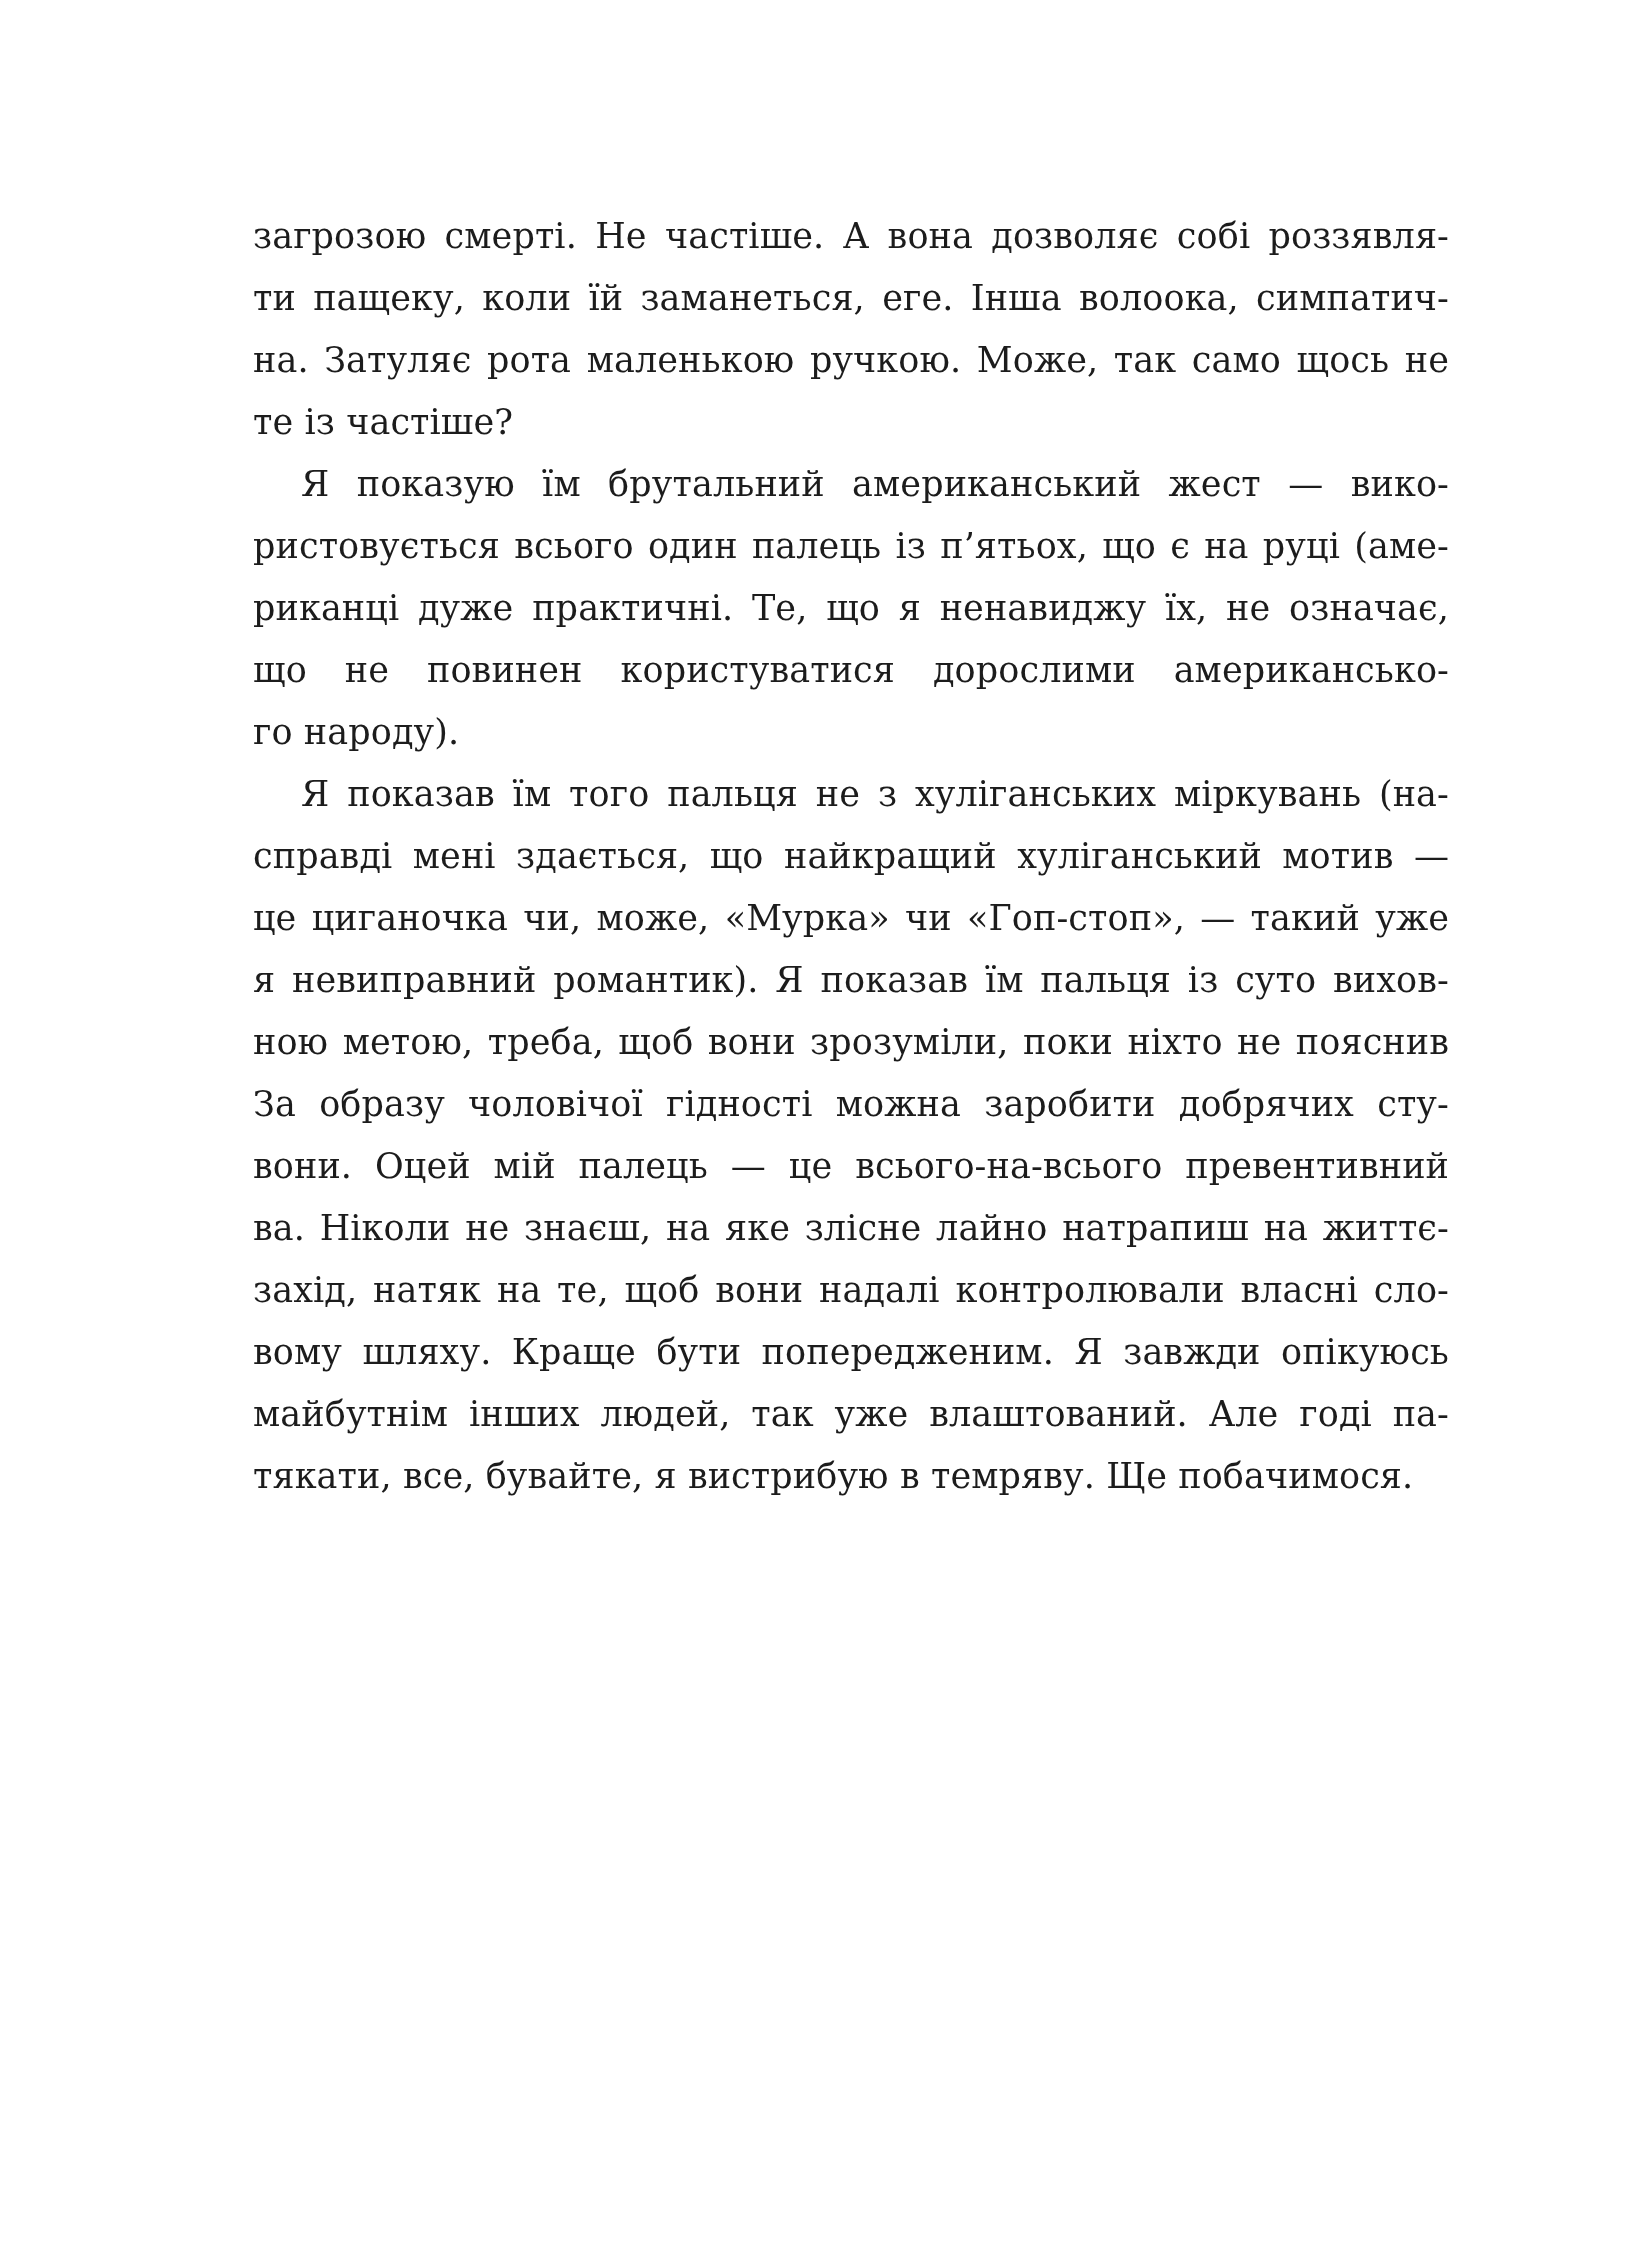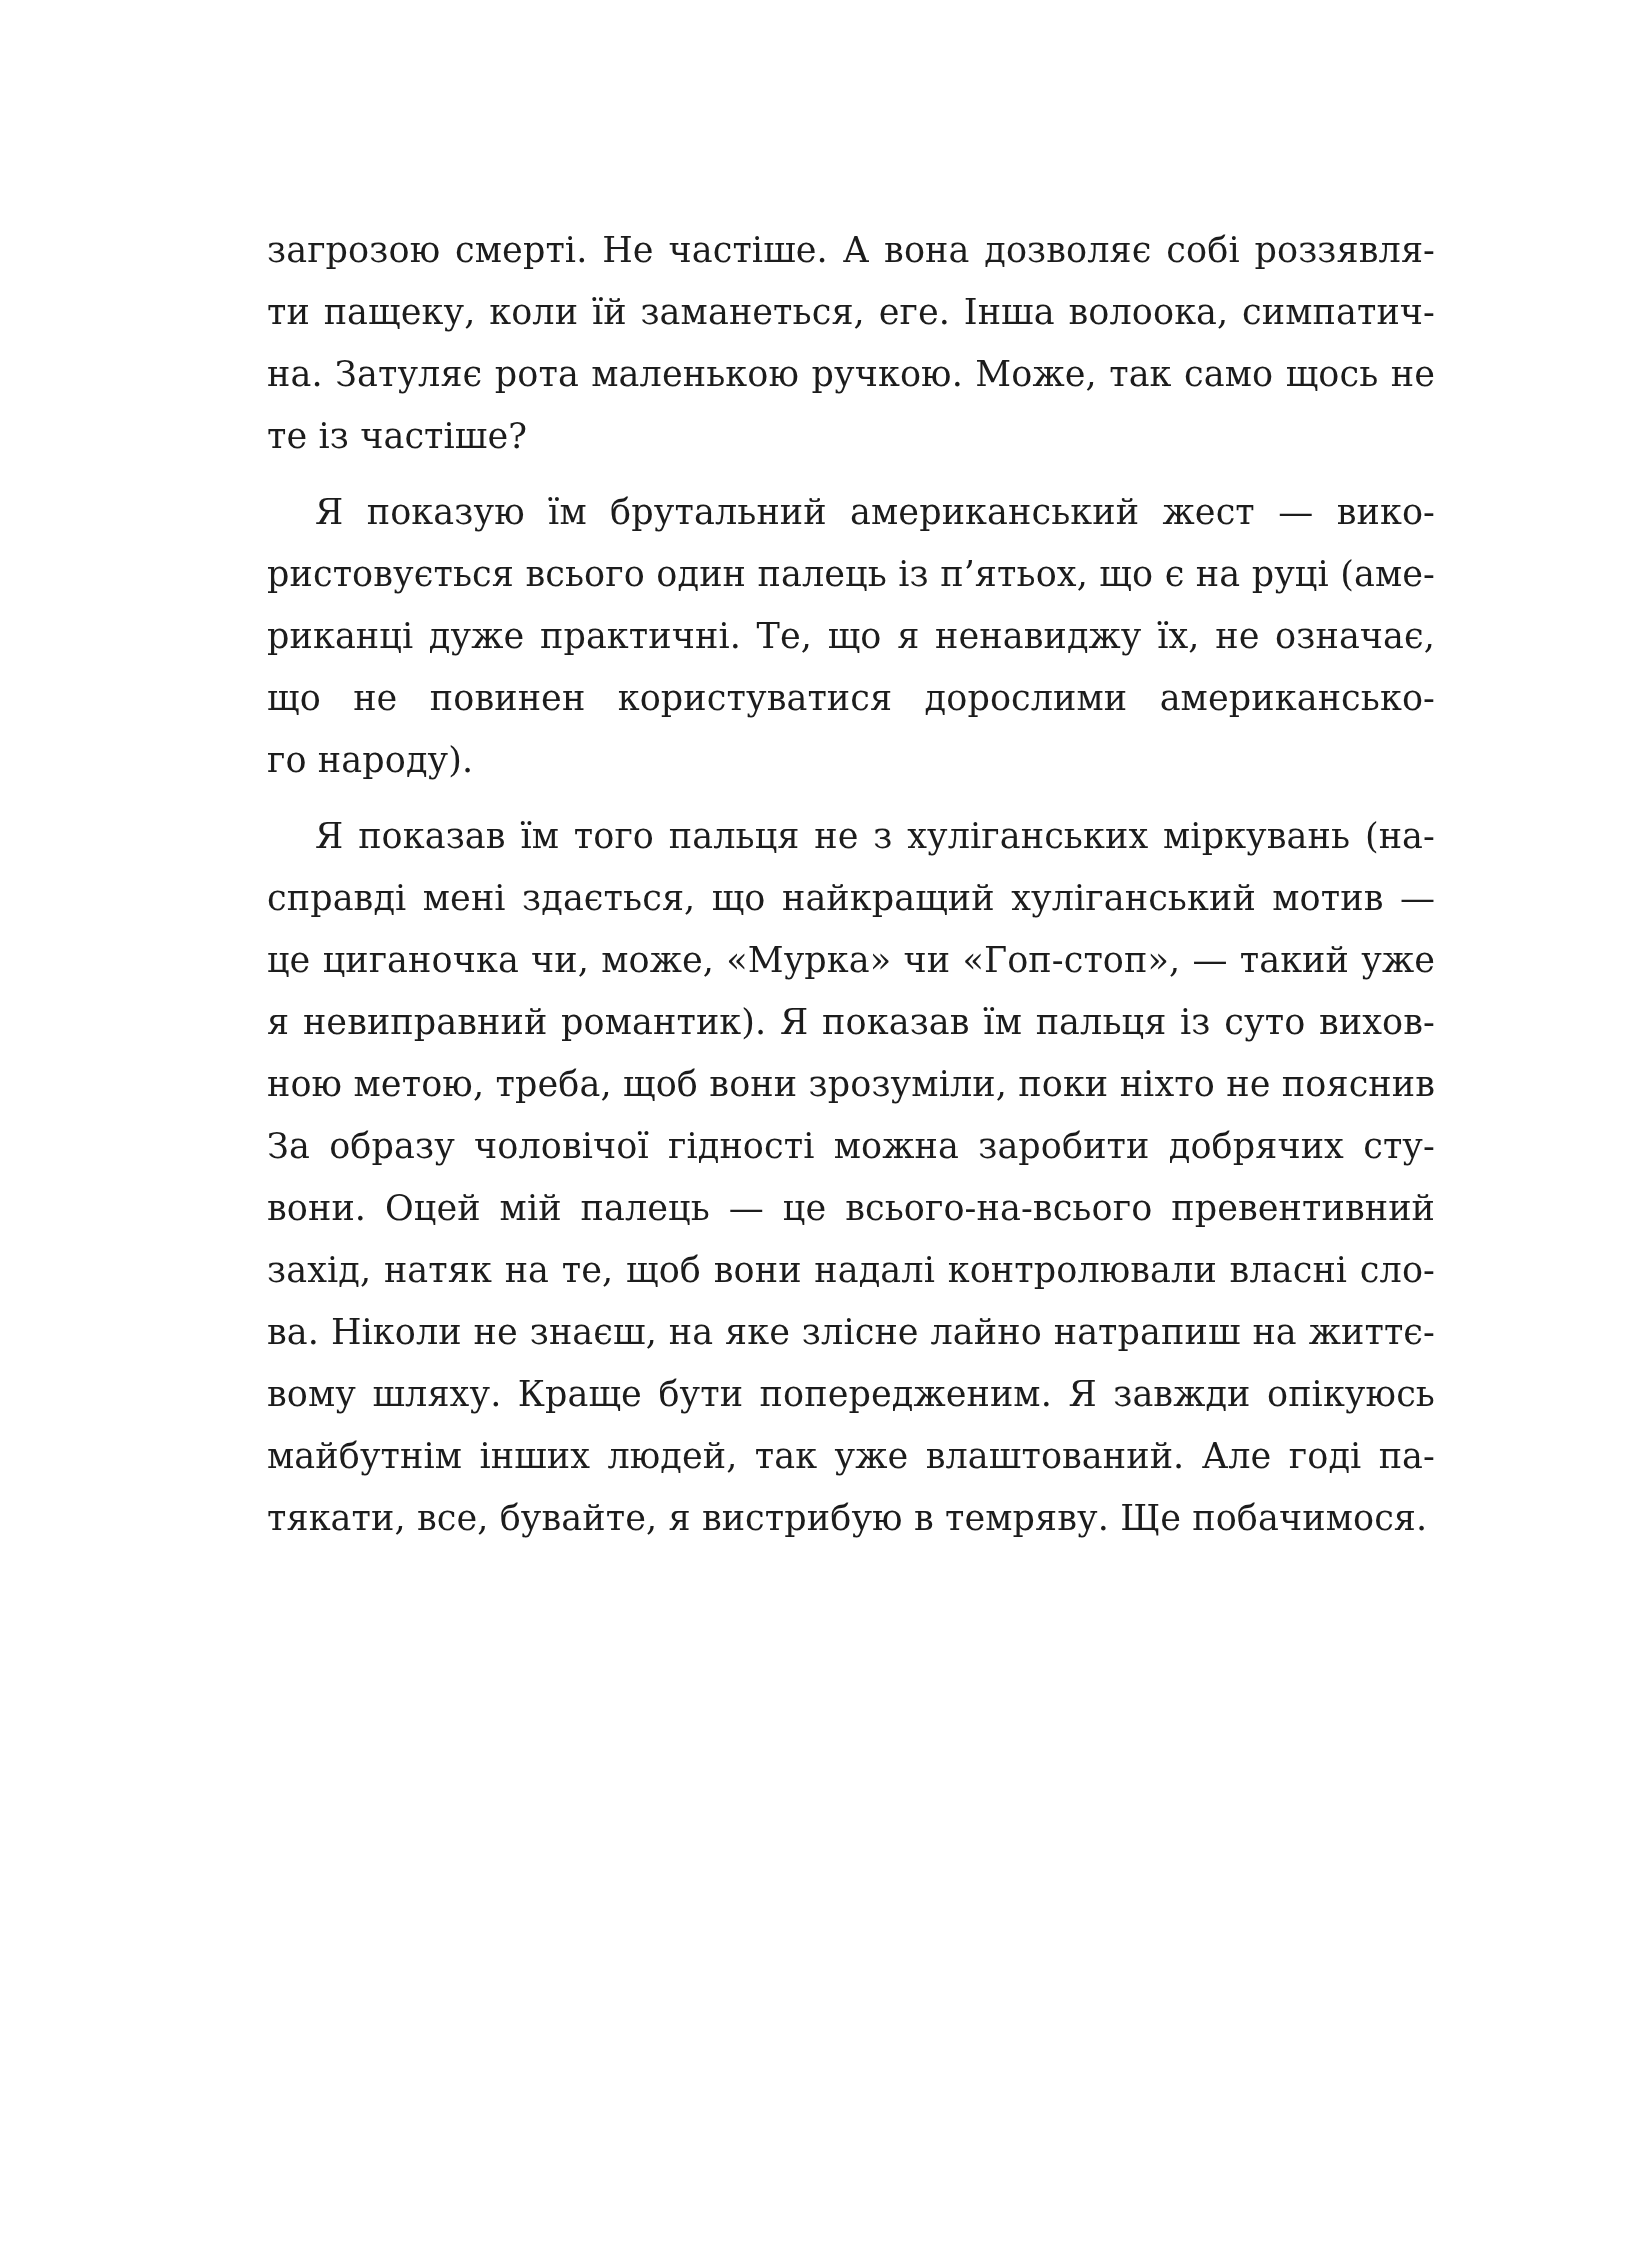--- a/index.html
+++ b/index.html
@@ -19,21 +19,21 @@
     position: absolute;
     left: 253px;
     top: 205px;
     width: 1196px;
     color: #1c1c1c;
     font-size: 35px;
     line-height: 62px;
     letter-spacing: 0.1px;
   }
   .para {
-    margin: 14px;
+    margin: 0;
     padding: 0;
   }
   .line {
     text-align: justify;
     text-align-last: justify;
     white-space: normal;
   }
   .line.last {
     text-align-last: left;
   }
@@ -60,21 +60,21 @@
         <div class="line last">го народу).</div>
       </div>
       <div class="para indent">
         <div class="line">Я показав їм того пальця не з хуліганських міркувань (на-</div>
         <div class="line">справді мені здається, що найкращий хуліганський мотив —</div>
         <div class="line">це циганочка чи, може, «Мурка» чи «Гоп-стоп», — такий уже</div>
         <div class="line">я невиправний романтик). Я показав їм пальця із суто вихов-</div>
         <div class="line">ною метою, треба, щоб вони зрозуміли, поки ніхто не пояснив</div>
         <div class="line">За образу чоловічої гідності можна заробити добрячих сту-</div>
         <div class="line">вони. Оцей мій палець — це всього-на-всього превентивний</div>
+        <div class="line">ва. Ніколи не знаєш, на яке злісне лайно натрапиш на життє-</div>
         <div class="line">захід, натяк на те, щоб вони надалі контролювали власні сло-</div>
-        <div class="line">ва. Ніколи не знаєш, на яке злісне лайно натрапиш на життє-</div>
         <div class="line">вому шляху. Краще бути попередженим. Я завжди опікуюсь</div>
         <div class="line">майбутнім інших людей, так уже влаштований. Але годі па-</div>
         <div class="line last">тякати, все, бувайте, я вистрибую в темряву. Ще побачимося.</div>
       </div>
     </div>
 </div>
 
 
 </body></html>

